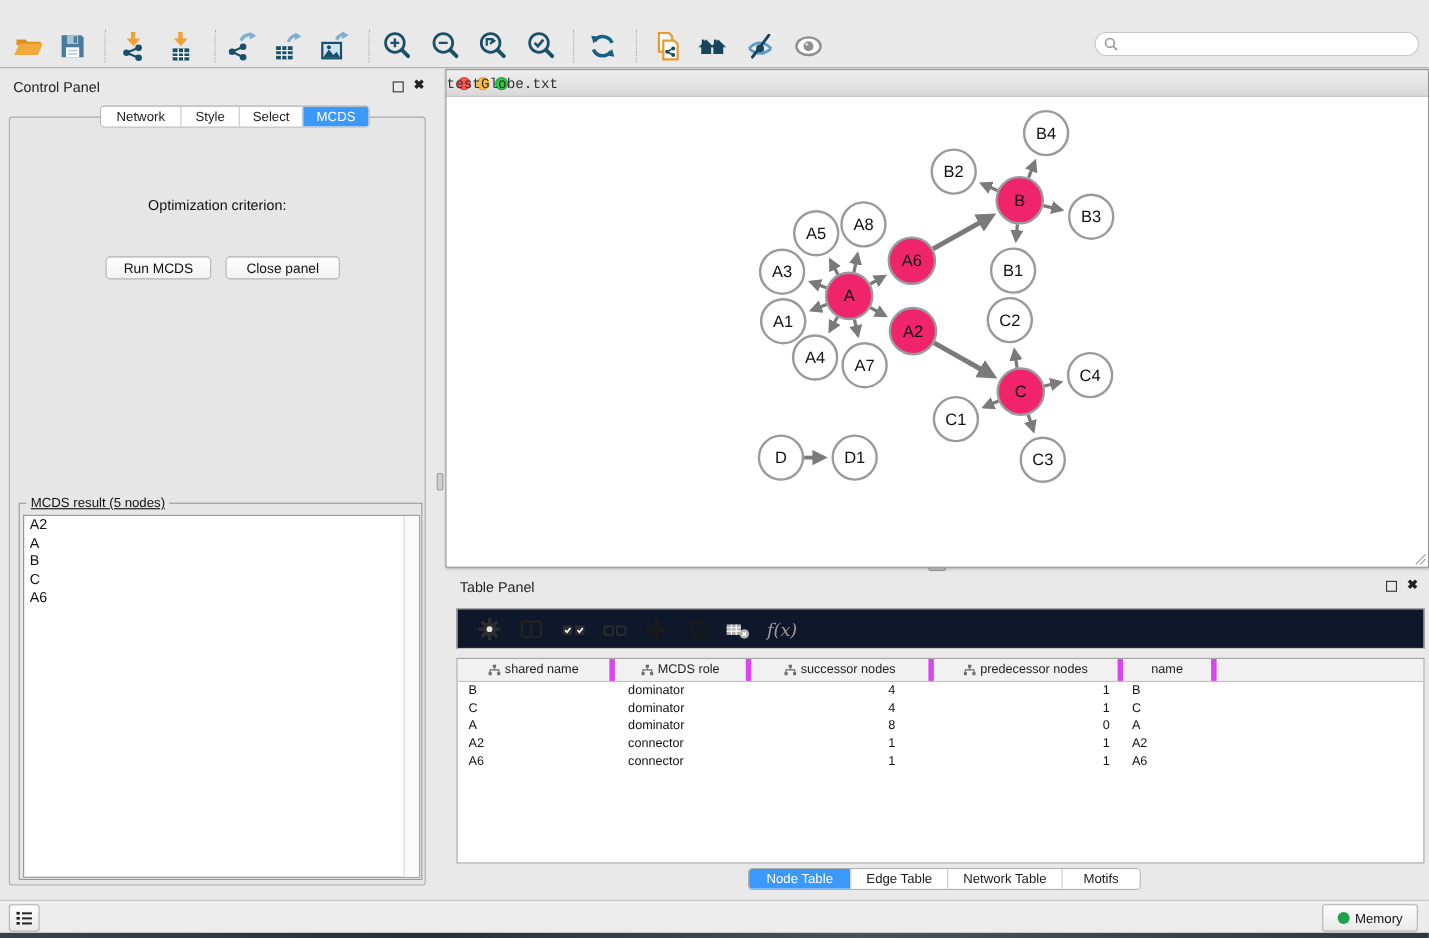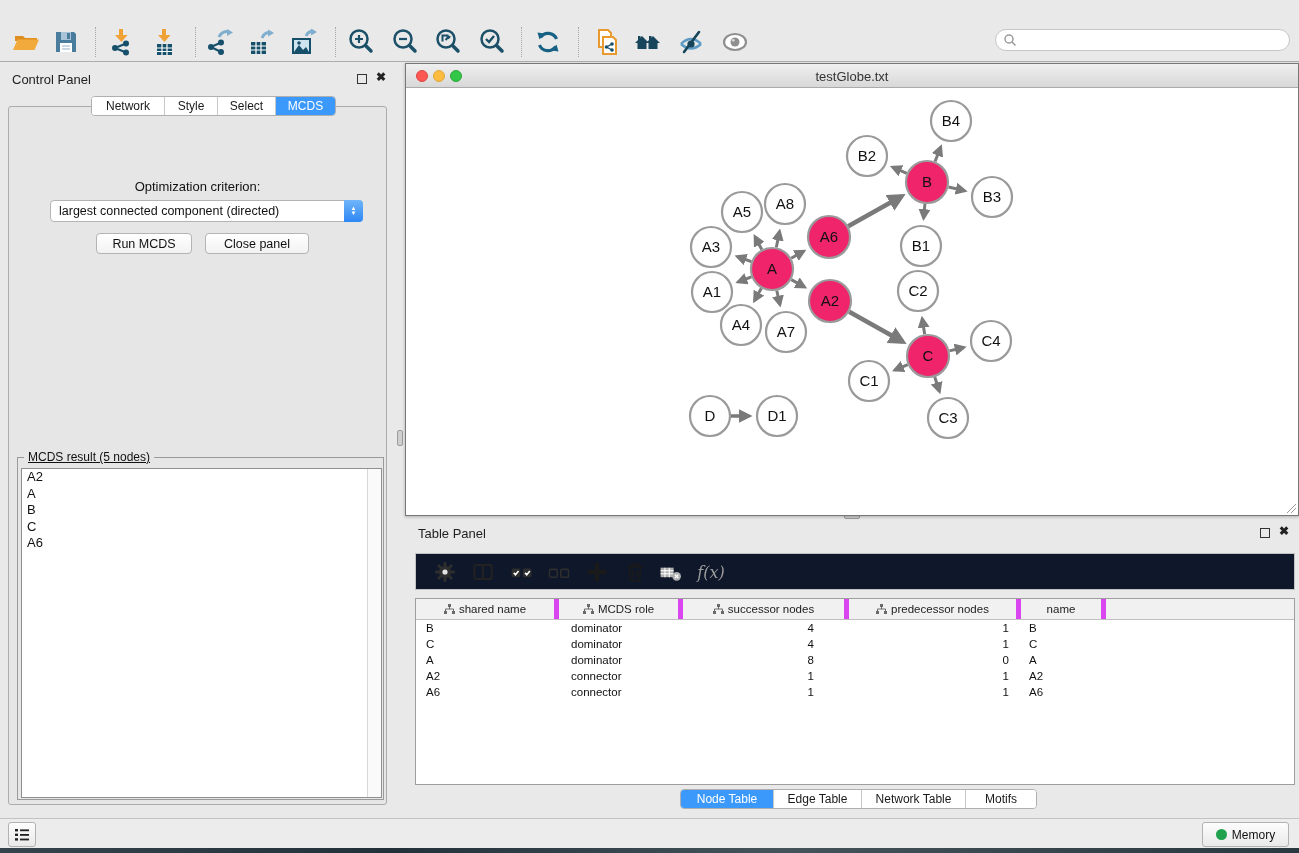--- a/index.html
+++ b/index.html
@@ -60,21 +60,21 @@
   #mcds-list .scroll { position:absolute; right:0; top:0; width:14px; height:100%;
     background:#FAFAFA; border-left:1px solid #D8D8D8; }
   .mcds-item { font-size:13px; color:#111; padding:1px 0 1px 5px; line-height:14.5px; }
 
   
   #net-window { left:405px; top:63px; width:894px; height:453px; background:#fff;
     border:1px solid #777; box-shadow:0 1px 3px rgba(0,0,0,.25); }
   #net-titlebar { left:0; top:0; width:100%; height:24px;
     background:linear-gradient(#EFEFEF,#D8D8D8); border-bottom:1px solid #ABABAB; }
   #net-titlebar .tl { top:6px; }
-  #net-title { width:100%; text-align:center; top:5px; font-size:13px; color:#333; }
+  #net-title { width:100%; text-align:left; top:5px; font-size:13px; color:#333;font-family:Liberation Mono, monospace; }
   #net-canvas { left:0; top:24px; width:892px; height:427px; background:#fff; }
   #net-grip { right:1px; bottom:1px; width:12px; height:12px; }
   .split-h { position:absolute; background:#CFCFCF; border:1px solid #9C9C9C; border-radius:2px; }
 
   
   #table-panel { left:405px; top:520px; width:894px; height:298px; }
   #tp-title { left:13px; top:6px; font-size:13px; color:#222; }
   #tp-toolbar { left:10px; top:33px; width:880px; height:37px; background:#0f172a;
     border:1px solid #C2C2C2; }
   .tp-ic { position:absolute; top:3px; width:34px; height:30px; display:flex;
@@ -254,27 +254,20 @@
       <input type="text" placeholder="" style="">
     </div>
   </div>
 
   <div id="control-panel" class="abs">
     <div id="cp-title" class="abs">Control Panel</div>
     <span class="panel-float" style="left:355px"></span>
     <span class="panel-close" style="left:374px">✖</span>
     <div id="cp-content" class="abs">
       <div id="opt-label" class="abs">Optimization criterion:</div>
-      <div id="criterion" class="abs">
-        <span class="val">largest connected component (directed)</span>
-        <span class="stepper">
-            <span>▲</span>
-            <span>▼</span>
-          </span>
-      </div>
       <button class="pbtn" style="left:87px; top:126px; width:96px">Run MCDS</button>
       <button class="pbtn" style="left:196px; top:126px; width:104px">Close panel</button>
       <div id="mcds-box" class="abs">
         <span id="mcds-legend">MCDS result (5 nodes)</span>
         <div id="mcds-list">
           <div class="mcds-item">A2</div>
             <div class="mcds-item">A</div>
             <div class="mcds-item">B</div>
             <div class="mcds-item">C</div>
             <div class="mcds-item">A6</div>

